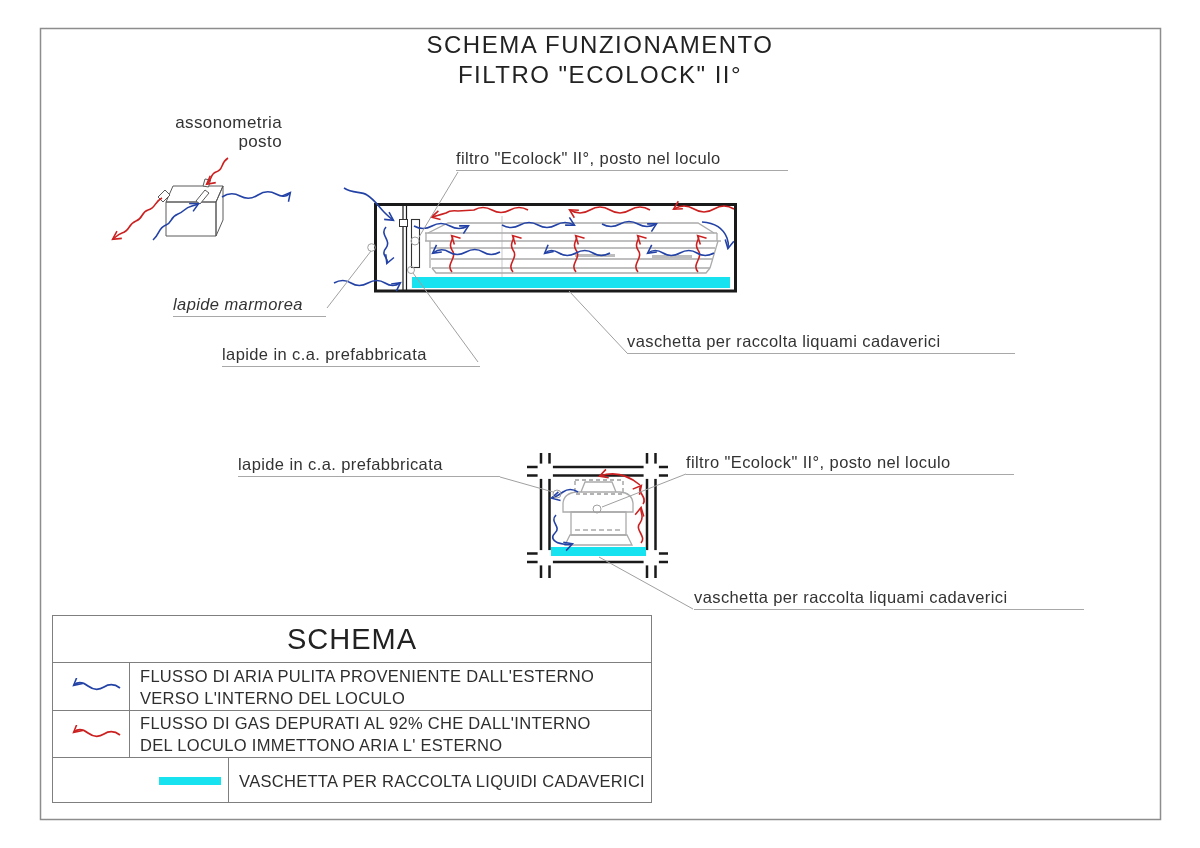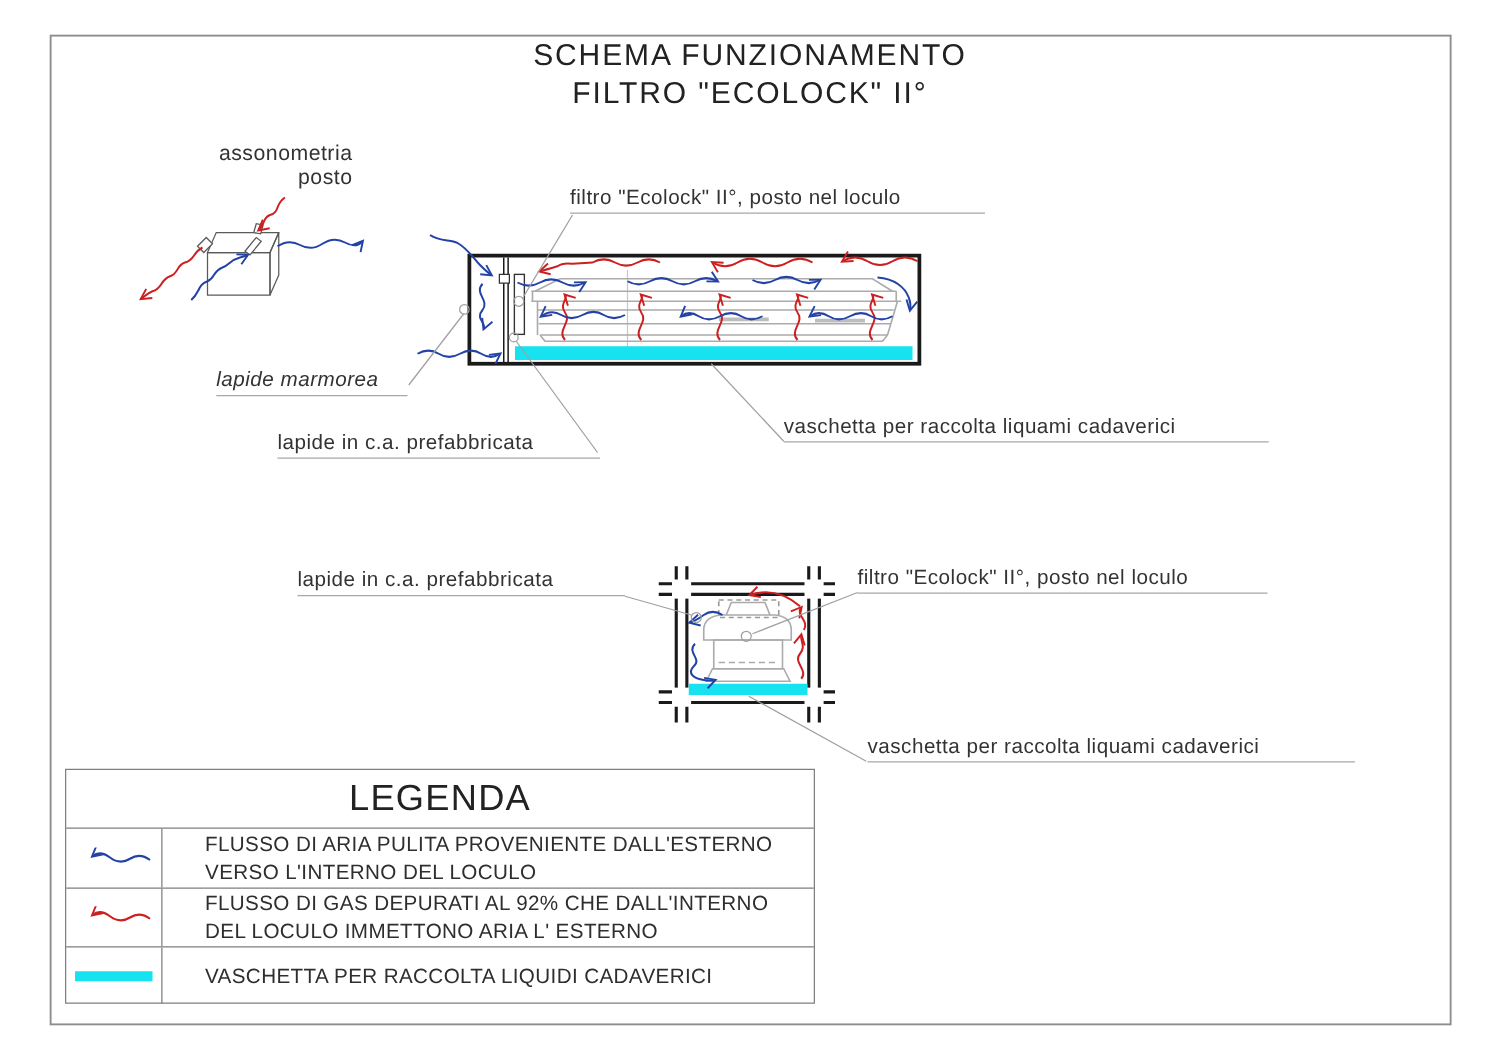--- a/index.html
+++ b/index.html
@@ -13,22 +13,22 @@
   #title{position:absolute;left:0;right:0;top:30px;text-align:center;
          font-size:24px;letter-spacing:1.5px;color:#222;line-height:30px;}
   #axo-label{position:absolute;left:118px;top:113px;width:164px;text-align:right;
          font-size:17px;letter-spacing:.4px;color:#333;line-height:19px;}
   
   #legend{position:absolute;left:52px;top:615px;width:600px;height:188px;
           border:1.5px solid #7f7f7f;box-sizing:border-box;background:#fff;}
   #legend .ltitle{height:46px;border-bottom:1px solid #7f7f7f;display:flex;
           align-items:center;justify-content:center;font-size:29px;
           letter-spacing:1px;color:#222;}
-  #legend .lrow{display:flex;border-bottom:1px solid #7f7f7f;box-sizing:border-box;gap:24px;}
-  #legend .lrow:last-child{border-bottom:none;}
+  #legend .lrow{display:flex;border-bottom:1px solid #7f7f7f;box-sizing:border-box;}
+  #legend .lrow:last-child{border-bottom:none;justify-content:flex-end;}
   #legend .sym{width:76px;border-right:1px solid #7f7f7f;display:flex;
           align-items:center;justify-content:center;flex:none;}
   #legend .txt{padding:3px 6px 3px 10px;font-size:16.5px;line-height:22px;
           letter-spacing:.3px;display:flex;flex-direction:column;justify-content:center;color:#2e2e2e;}
   .cyanbar{width:62px;height:8px;background:var(--vaschetta-cyan);}
 </style>
 </head>
 <body>
 
 <div id="stage">
@@ -168,21 +168,21 @@
 
   <div class="lbl underline" style="left:627px;top:331px;width:388px;">vaschetta per raccolta liquami cadaverici</div>
 
   <div class="lbl underline" style="left:238px;top:454px;width:262px;">lapide in c.a. prefabbricata</div>
 
   <div class="lbl underline" style="left:686px;top:452px;width:328px;">filtro "Ecolock" II°, posto nel loculo</div>
 
   <div class="lbl underline" style="left:694px;top:587px;width:390px;">vaschetta per raccolta liquami cadaverici</div>
 
   <div id="legend">
-    <div class="ltitle">LEGENDA</div>
+    <div class="ltitle">SCHEMA</div>
 
     <div class="lrow" style="height:48px;">
       <div class="sym">
         <svg width="70" height="18" viewBox="0 0 70 18">
           <path d="M64,10 q-8,-6 -16,-1 t-16,-1 t-14,-1" fill="none" stroke="var(--air-flow-blue)" stroke-width="1.7" marker-end="url(#ah-blue)"></path>
         </svg>
       </div>
       <div class="txt">
         <div>FLUSSO DI ARIA PULITA PROVENIENTE DALL'ESTERNO</div>
         <div>VERSO L'INTERNO DEL LOCULO</div>

